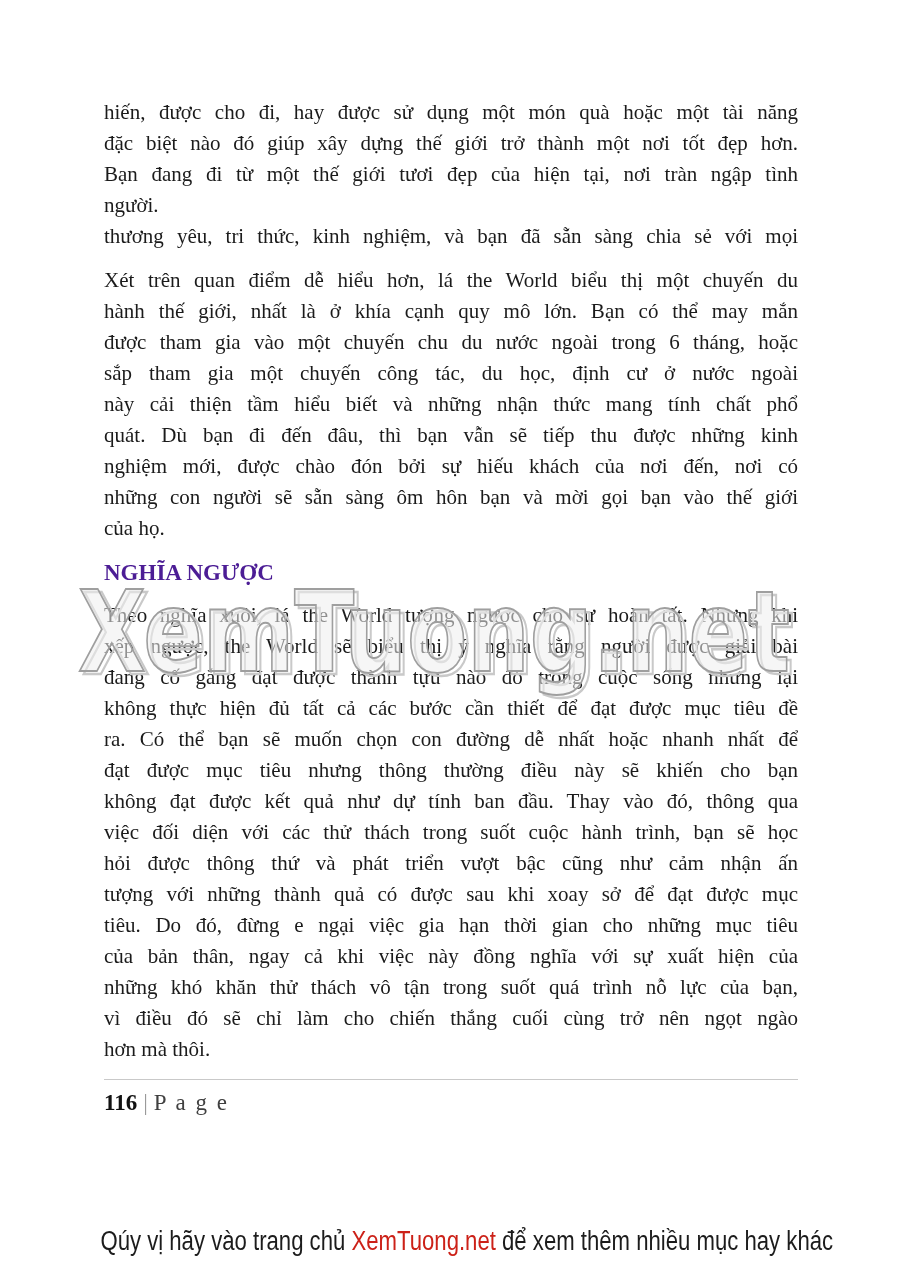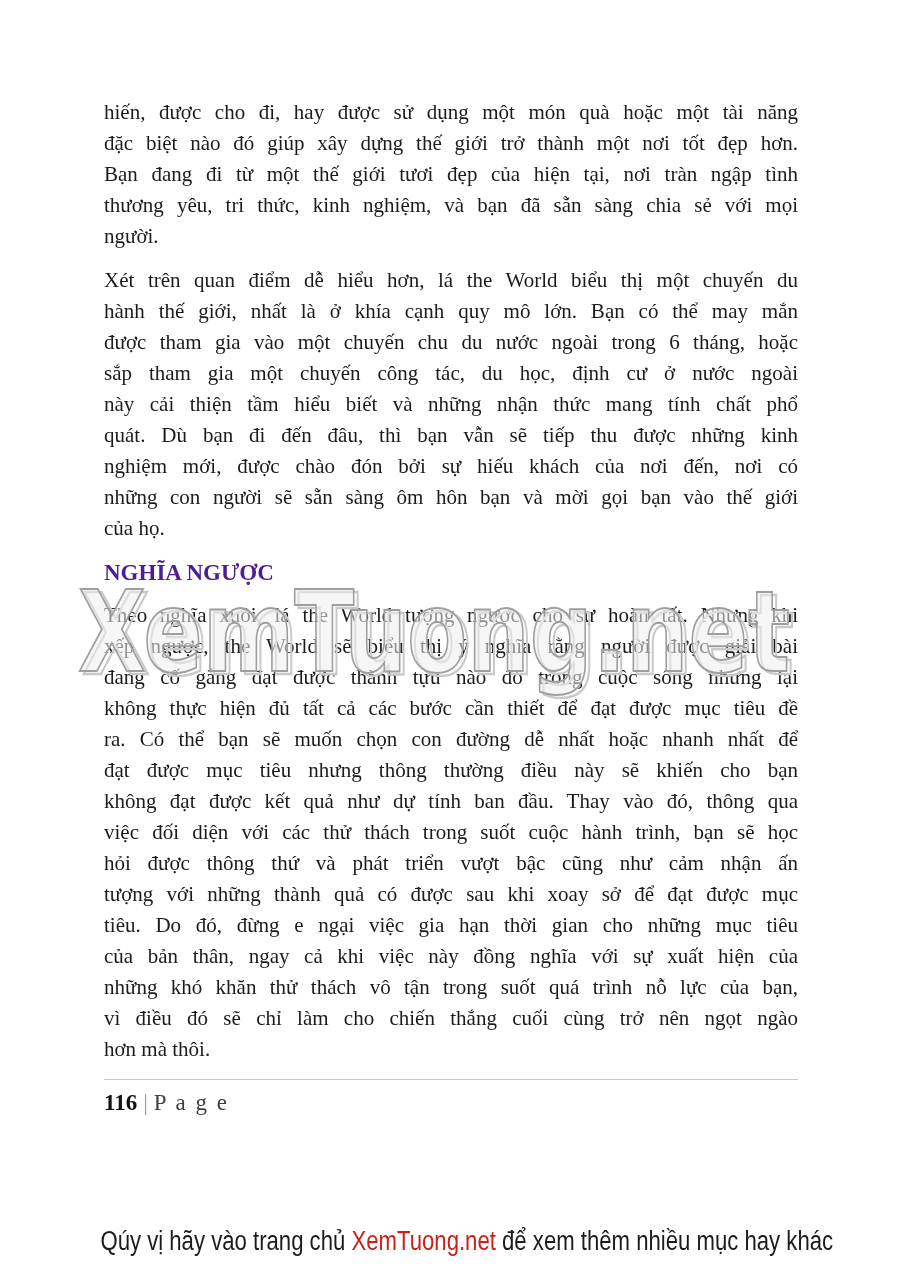--- a/index.html
+++ b/index.html
@@ -98,22 +98,22 @@
 <body>
 
 <div class="page">
 
   <div class="body-text">
 
     <div class="para">
         <div class="jline">hiến, được cho đi, hay được sử dụng một món quà hoặc một tài năng</div>
         <div class="jline">đặc biệt nào đó giúp xây dựng thế giới trở thành một nơi tốt đẹp hơn.</div>
         <div class="jline">Bạn đang đi từ một thế giới tươi đẹp của hiện tại, nơi tràn ngập tình</div>
+        <div class="jline last">người.</div>
         <div class="jline">thương yêu, tri thức, kinh nghiệm, và bạn đã sẵn sàng chia sẻ với mọi</div>
-        <div class="jline last">người.</div>
       </div>
 
     <div class="para">
         <div class="jline">Xét trên quan điểm dễ hiểu hơn, lá the World biểu thị một chuyến du</div>
         <div class="jline">hành thế giới, nhất là ở khía cạnh quy mô lớn. Bạn có thể may mắn</div>
         <div class="jline">được tham gia vào một chuyến chu du nước ngoài trong 6 tháng, hoặc</div>
         <div class="jline">sắp tham gia một chuyến công tác, du học, định cư ở nước ngoài</div>
         <div class="jline">này cải thiện tầm hiểu biết và những nhận thức mang tính chất phổ</div>
         <div class="jline">quát. Dù bạn đi đến đâu, thì bạn vẫn sẽ tiếp thu được những kinh</div>
         <div class="jline">nghiệm mới, được chào đón bởi sự hiếu khách của nơi đến, nơi có</div>

